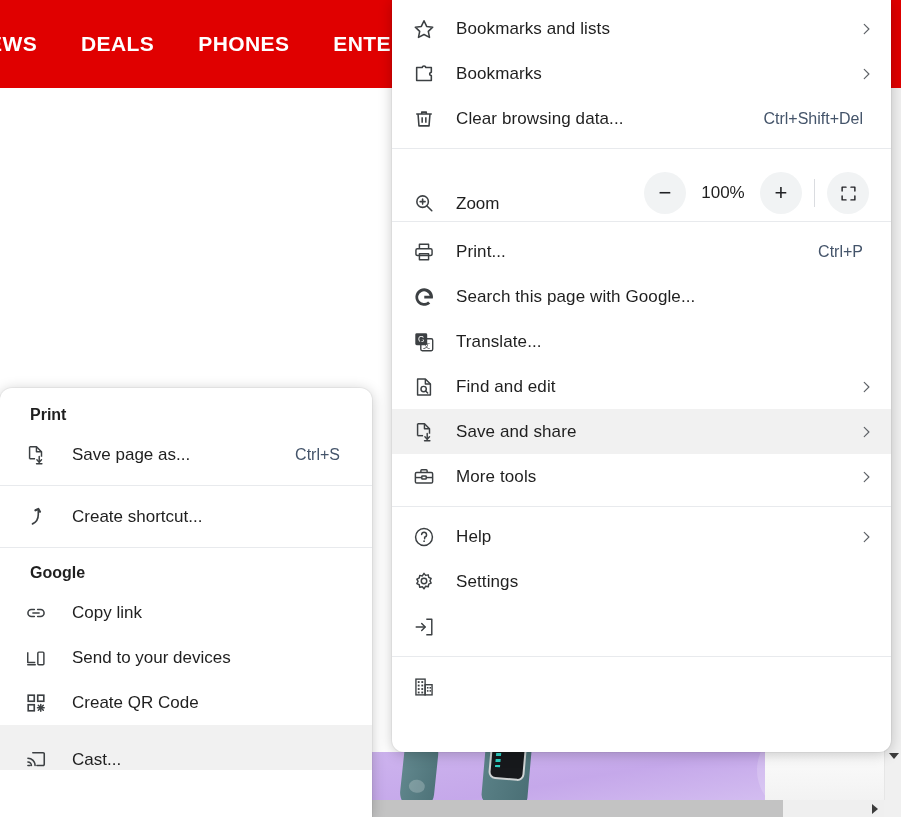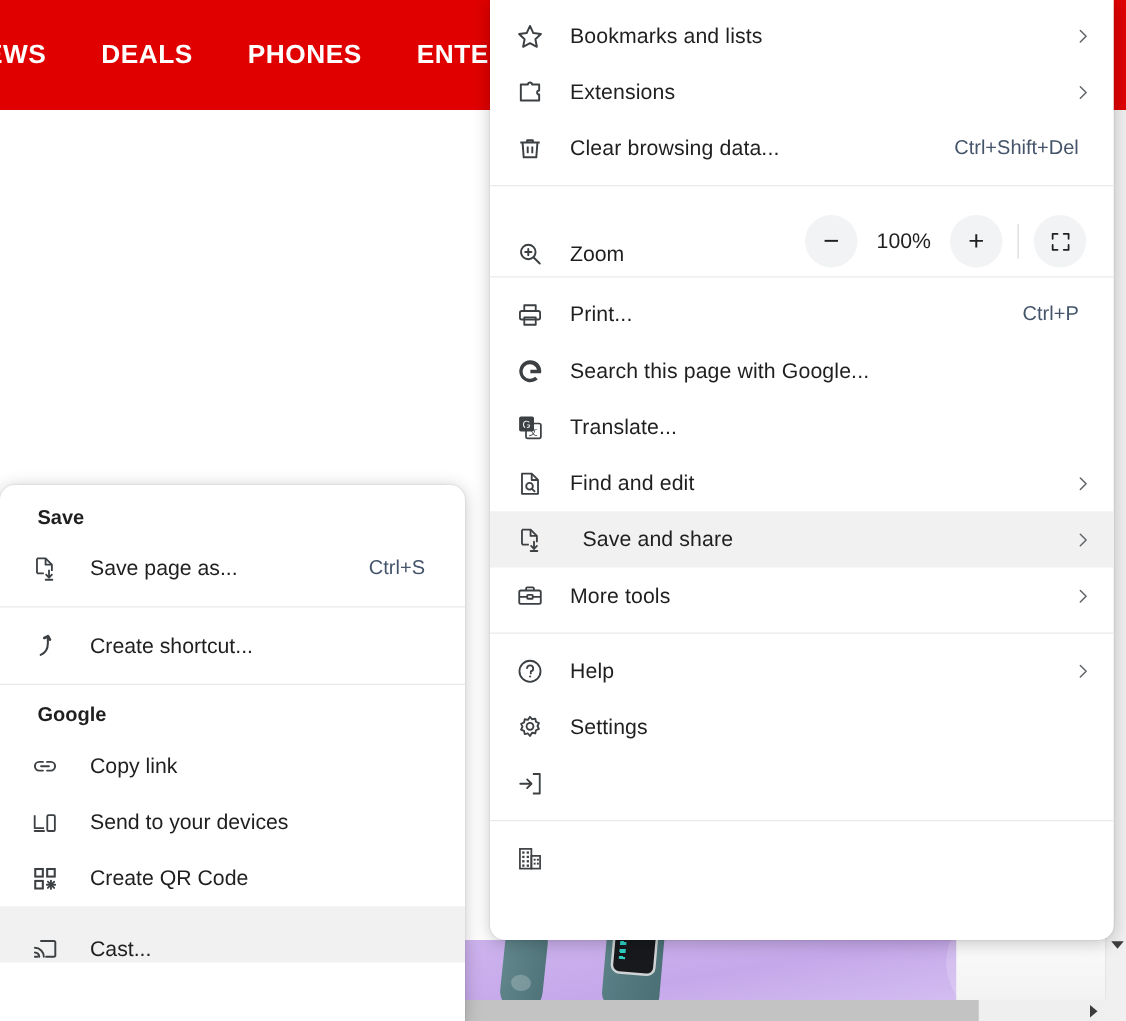--- a/index.html
+++ b/index.html
@@ -136,21 +136,21 @@
     overflow: hidden;
     padding-top: 6px;
   }
   .mi {
     position: relative;
     height: 45px;
     display: flex; align-items: center;
     padding: 0 18px 0 0;
     cursor: default;
   }
-  .mi.sel { background: #f1f1f1; gap: 10px; }
+  .mi.sel { background: #f1f1f1; }
   .mi .ico {
     width: 64px; min-width: 64px;
     display: flex; align-items: center; justify-content: center;
     color: #3c4043;
   }
   .mi .lbl {
     flex: 1;
     font-size: 17px; color: #1f1f1f; letter-spacing: .1px;
     white-space: nowrap;
   }
@@ -275,21 +275,21 @@
           </svg>
       </span>
     </div>
 
     <div class="mi">
       <span class="ico">
         <svg width="22" height="22" viewBox="0 0 24 24" fill="none" stroke="#3c4043" stroke-width="1.7" stroke-linejoin="round">
           <path d="M4 5h6.2a1.8 1.8 0 1 1 3.6 0H20v5.2a1.8 1.8 0 1 0 0 3.6V19H4V5z"></path>
         </svg>
       </span>
-      <span class="lbl">Extensions</span>
+      <span class="lbl">Bookmarks</span>
       <span class="chev">
         <svg width="14" height="14" viewBox="0 0 24 24" fill="none" stroke="#5f6368" stroke-width="2" stroke-linecap="round" stroke-linejoin="round">
             <polyline points="9,4 17,12 9,20"></polyline>
           </svg>
       </span>
     </div>
 
     <div class="mi">
       <span class="ico">
         <svg width="22" height="22" viewBox="0 0 24 24" fill="none" stroke="#3c4043" stroke-width="1.7" stroke-linejoin="round">
@@ -480,21 +480,21 @@
               <rect x="18" y="15.4" width="1.7" height="1.7"></rect>
           </g>
         </svg>
       </span>
     </div>
 
   </div>
 
   <div class="submenu">
 
-    <div class="sub-head">Save</div>
+    <div class="sub-head">Print</div>
 
     <div class="smi">
       <span class="ico">
         <svg width="22" height="22" viewBox="0 0 24 24" fill="none" stroke="#3c4043" stroke-width="1.6" stroke-linejoin="round">
           <path d="M5 3h7.5L18 8.4V14"></path>
             <path d="M5 3v13"></path>
             <path d="M12.5 3v5.4H18"></path>
           <path d="M5 16h6"></path>
             <path d="M15.5 13.5v6" stroke-linecap="round"></path>
           <polyline points="13,17.2 15.5,19.8 18,17.2" stroke-linecap="round"></polyline>

